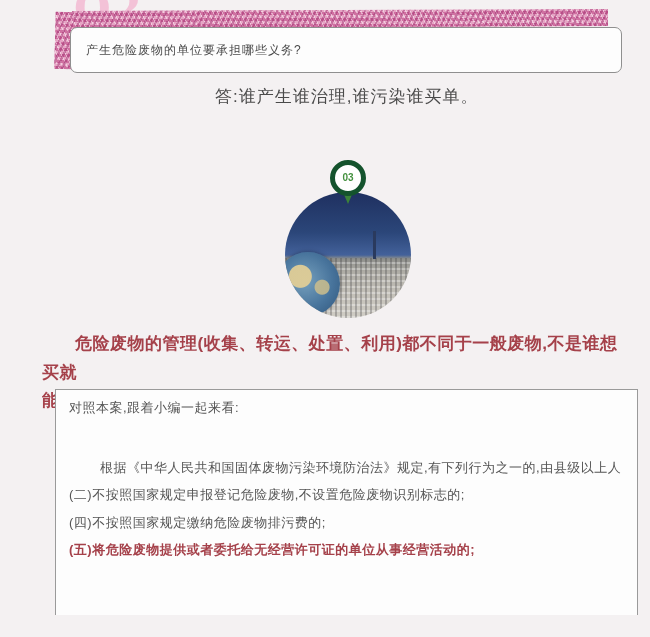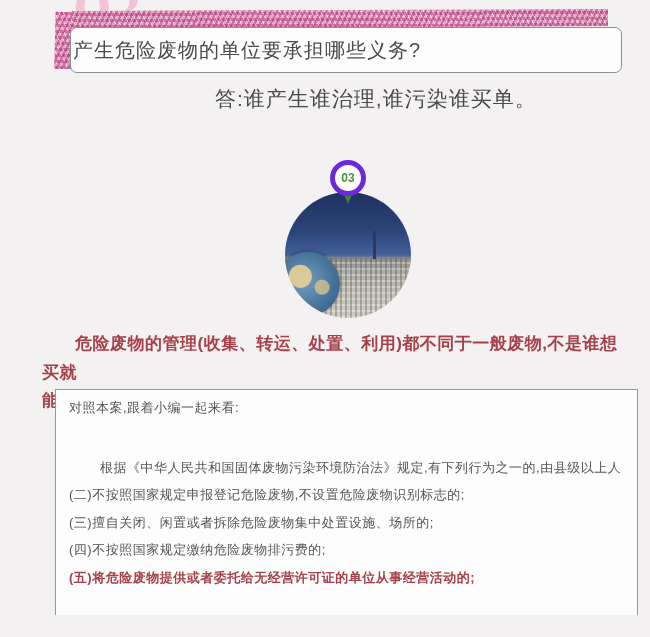--- a/index.html
+++ b/index.html
@@ -23,40 +23,40 @@
       repeating-linear-gradient(63deg, rgba(255,255,255,.45) 0 1px, rgba(0,0,0,0) 1px 4px),
       repeating-linear-gradient(0deg, rgba(180,50,120,.35) 0 3px, rgba(245,200,222,.35) 3px 6px);
   }
   .tape-h { position:absolute; left:72px; top:10px; width:536px; height:17px; z-index:2; transform:rotate(-.2deg); }
   .tape-v { position:absolute; left:55px; top:12px; width:18px; height:57px; z-index:2; transform:rotate(1.5deg); }
 
   
   .question-box {
     position:absolute; left:70px; top:27px; width:552px; height:46px; z-index:3;
     background:#fdfdfd; border:1px solid #8f8f8f; border-radius:7px;
-    box-sizing:border-box; padding-left:2px;
-    font-size:20px; line-height:44px; letter-spacing:1px; color:#4a4a4a;
+    box-sizing:border-box; padding-left:15px;
+    font-size:12px; line-height:44px; letter-spacing:1px; color:#4a4a4a;
   }
   .answer-text {
     position:absolute; left:215px; top:85px;
-    font-size:21px; letter-spacing:1px; color:#4a4a4a;
+    font-size:17px; letter-spacing:1px; color:#4a4a4a;
   }
 
   
   .pin-tail {
     position:absolute; left:337px; top:178px; z-index:5;
     width:0; height:0;
     border-left:11px solid transparent; border-right:11px solid transparent;
     border-top:26px solid #3b8339;
   }
   .pin-circle {
     position:absolute; left:330px; top:160px; z-index:6;
     width:36px; height:36px; box-sizing:border-box;
-    background:#fff; border:5px solid #6d28d9; border-radius:50%;
-    text-align:center; font-size:12px; font-weight:bold; color:#44913f; line-height:26px;
+    background:#fff; border:5px solid #14532d; border-radius:50%;
+    text-align:center; font-size:10px; font-weight:bold; color:#44913f; line-height:26px;
   }
 
   
   .photo-circle {
     position:absolute; left:285px; top:192px; width:126px; height:126px; z-index:4;
     border-radius:50%; overflow:hidden;
     background:linear-gradient(180deg,#1f3060 0%, #2b4679 32%, #43619a 50%,
                #8e8f8b 53%, #aeaca5 63%, #c3c0b8 80%, #d0cdc5 100%);
   }
   .city-texture {
@@ -122,19 +122,18 @@
   <div class="warning">
     <div class="indent">危险废物的管理(收集、转运、处置、利用)都不同于一般废物,不是谁想买就</div>
     <div>能买,想卖就能卖哦!</div>
   </div>
 
   <div class="law-box">
     <p class="law-line">对照本案,跟着小编一起来看:</p>
     <p class="law-line indent2">根据《中华人民共和国固体废物污染环境防治法》规定,有下列行为之一的,由县级以上人</p>
     <div>
         <p class="law-line">(二)不按照国家规定申报登记危险废物,不设置危险废物识别标志的;</p>
-        <p class="law-line">(三)擅自关闭、闲置或者拆除危险废物集中处置设施、场所的;</p>
         <p class="law-line">(四)不按照国家规定缴纳危险废物排污费的;</p>
         <p class="law-line red">(五)将危险废物提供或者委托给无经营许可证的单位从事经营活动的;</p>
       </div>
   </div>
 
 </div>
 
 </body></html>

